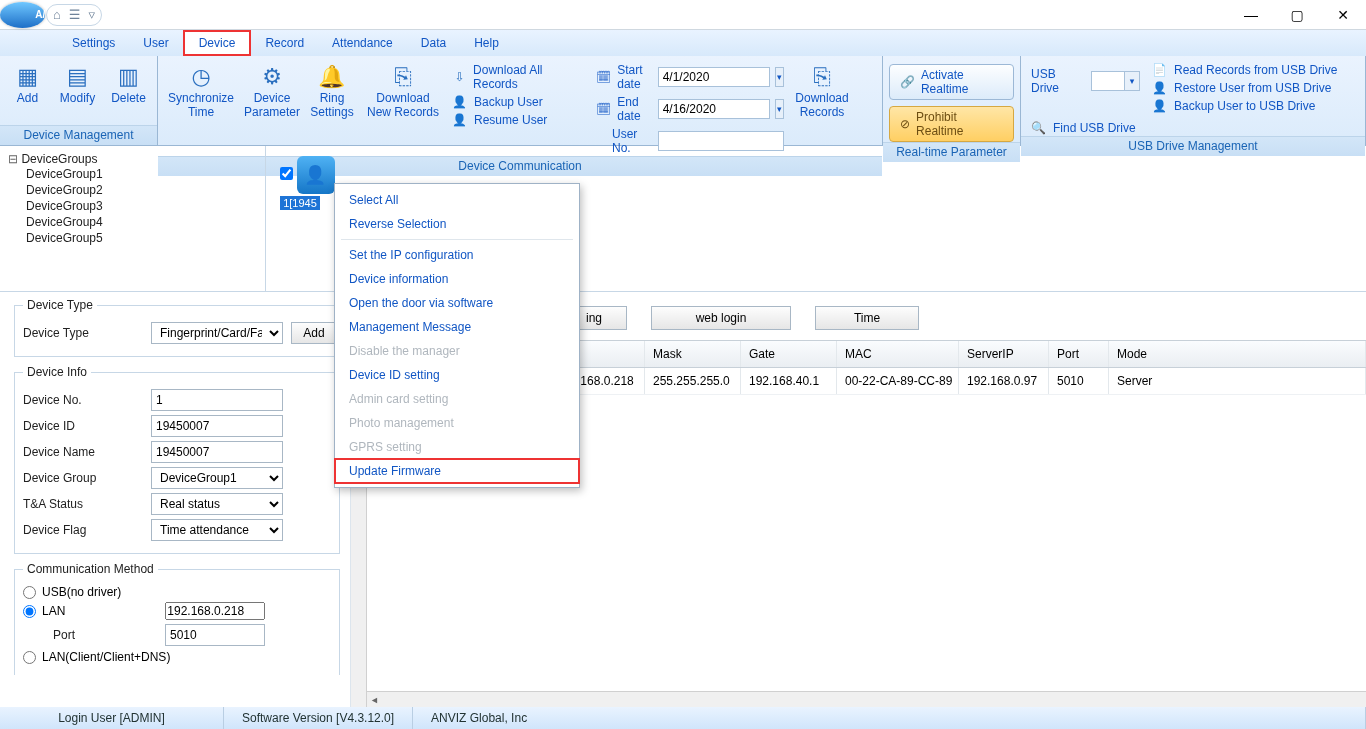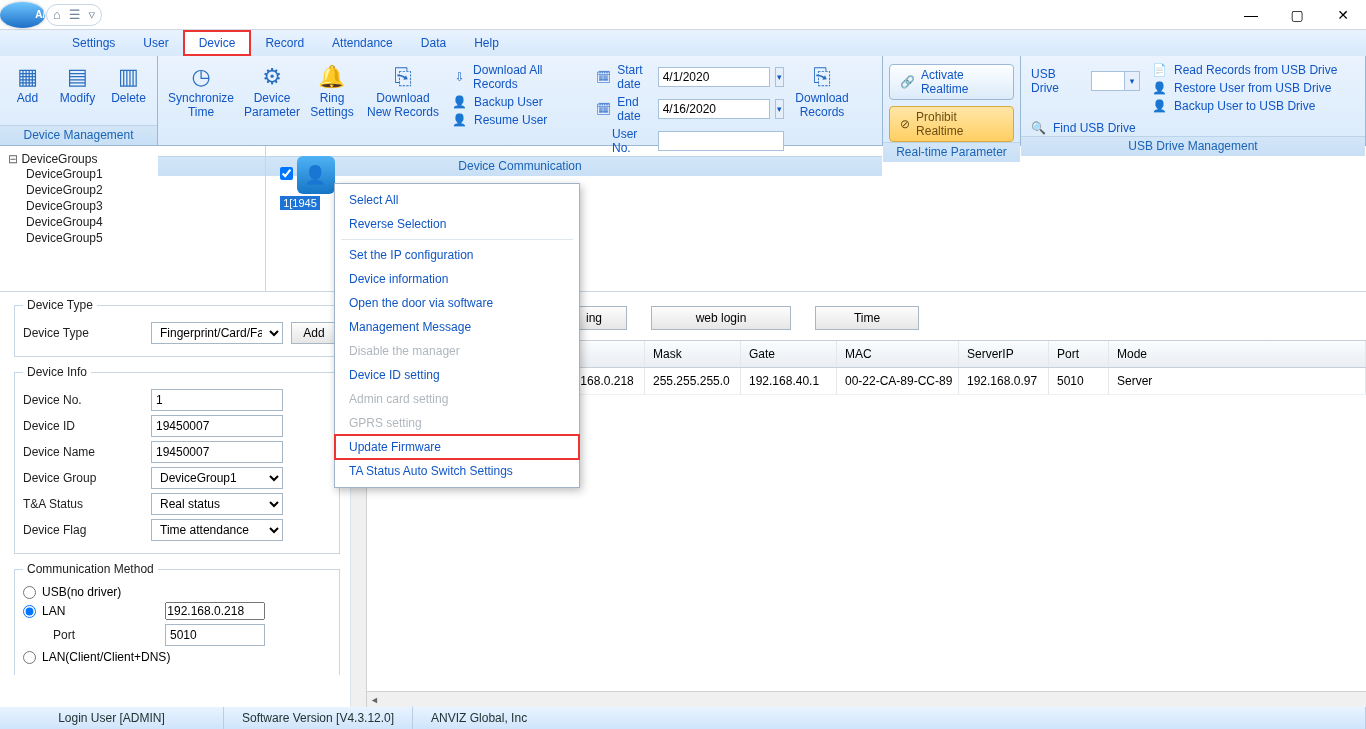--- a/index.html
+++ b/index.html
@@ -373,22 +373,22 @@
     <div class="mi">Select All</div>
     <div class="mi">Reverse Selection</div>
     <div class="sep"></div>
     <div class="mi">Set the IP configuration</div>
     <div class="mi">Device information</div>
     <div class="mi">Open the door via software</div>
     <div class="mi">Management Message</div>
     <div class="mi disabled">Disable the manager</div>
     <div class="mi">Device ID setting</div>
     <div class="mi disabled">Admin card setting</div>
+    <div class="mi disabled">Photo management</div>
     <div class="mi disabled">GPRS setting</div>
     <div class="mi highlighted">Update Firmware</div>
-    <div class="mi">TA Status Auto Switch Settings</div>
   </div>
 
 <div class="statusbar">
   <div class="cell-sb" style="width:224px;justify-content:center">Login User [ADMIN]</div>
   <div class="cell-sb">Software Version [V4.3.12.0]</div>
   <div class="cell-sb company">ANVIZ Global, Inc</div>
 </div>
 
 </body></html>

